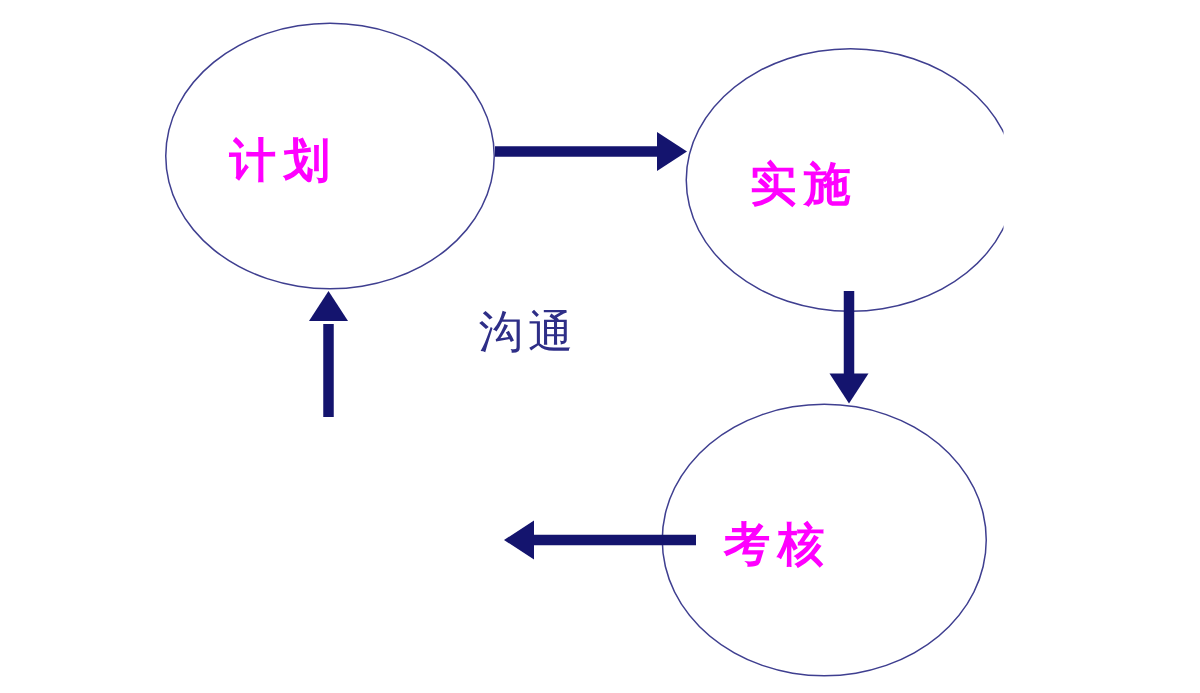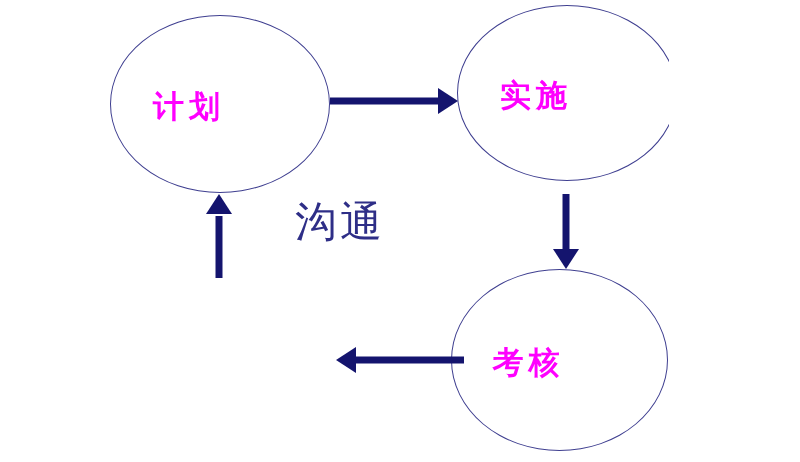--- a/index.html
+++ b/index.html
@@ -16,41 +16,41 @@
     font-family: "Liberation Sans", sans-serif;
   }
   .node {
     position: absolute;
     border: 1.5px solid var(--ellipse-stroke, #3f3f90);
     border-radius: 50%;
     background: #ffffff;
     box-sizing: border-box;
   }
   .node-plan      { left: 110px; top: 15px;  width: 220px; height: 178px; }
-  .node-implement { left: 457px; top: 5px;  width: 220px; height: 176px; }
-  .node-assess    { left: 451px; top: 269px; width: 217px; height: 182px; }
+  .node-implement { left: 457px; top: 32px;  width: 220px; height: 176px; }
+  .node-assess    { left: 441px; top: 269px; width: 217px; height: 182px; }
   .node-learn     { left: 118px; top: 279px; width: 219px; height: 172px; }
   .node-label {
     position: absolute;
     left: 50%;
     top: 50%;
     transform: translate(calc(-50% - 31px), calc(-50% + 3px));
     font-weight: bold;
     font-size: 31px;
     letter-spacing: 5px;
     white-space: nowrap;
     color: var(--node-label-color, #ff00ff);
     font-family: "Liberation Sans", sans-serif;
   }
   .center-label {
     position: absolute;
-    left: 340px;
+    left: 352px;
     top: 222px;
     transform: translate(-50%, -50%);
-    font-size: 42px;
+    font-size: 30px;
     letter-spacing: 3px;
     white-space: nowrap;
     color: var(--center-label-color, #2e2e87);
     font-family: "DejaVu Serif", "Liberation Serif", serif;
   }
   .arrows {
     position: absolute;
     left: 0;
     top: 0;
     width: 800px;

